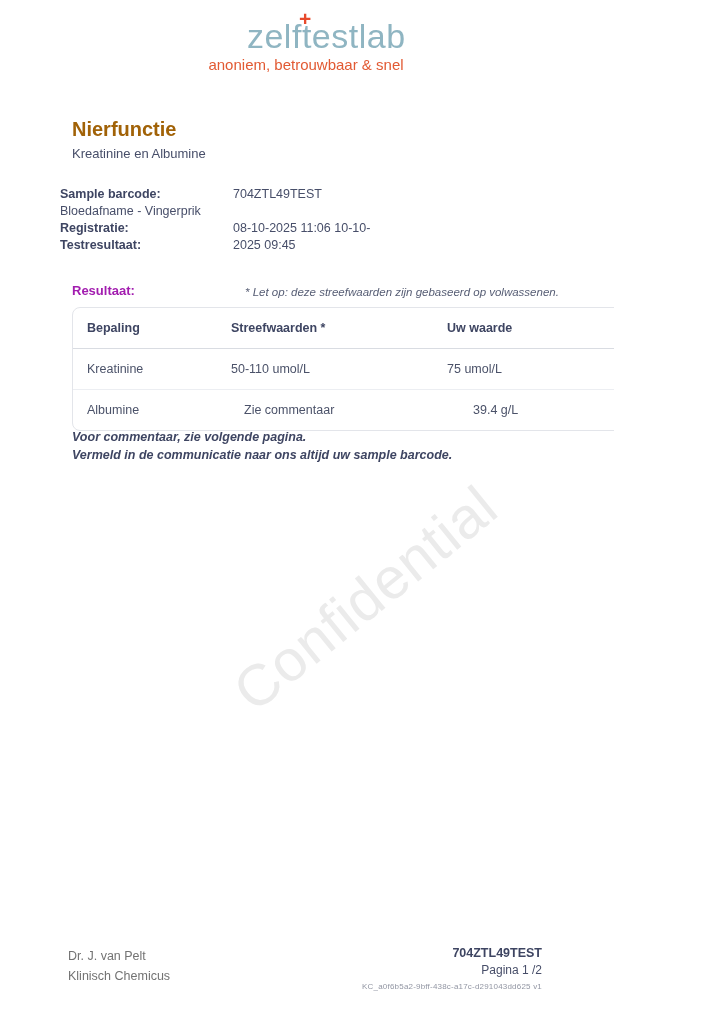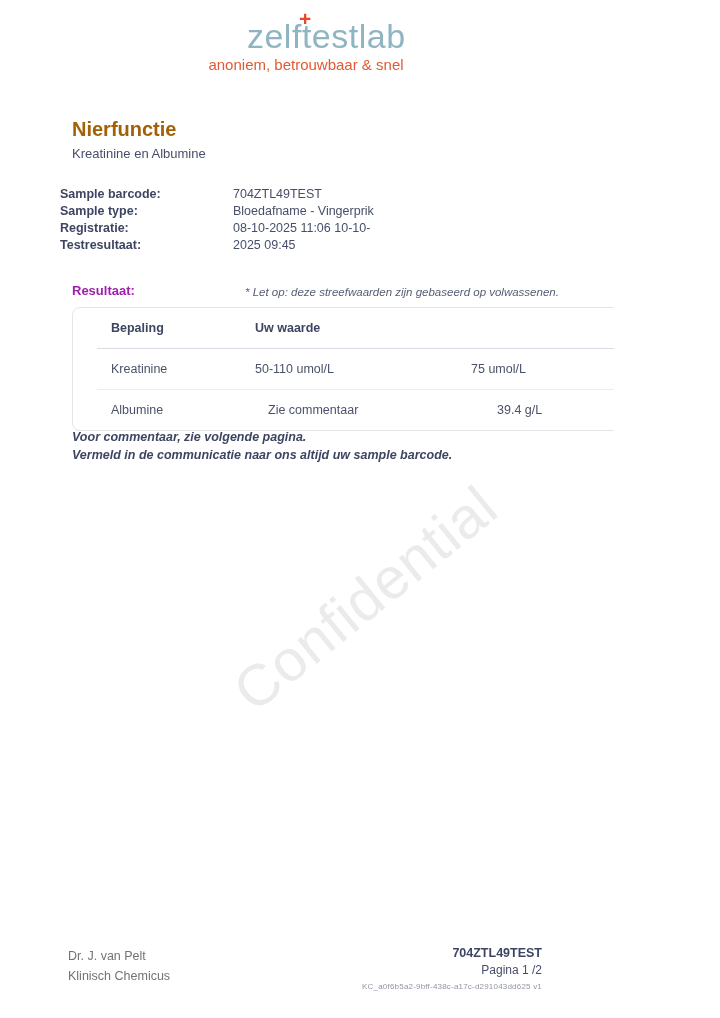--- a/index.html
+++ b/index.html
@@ -31,21 +31,21 @@
   .info-label { width:173px; font-weight:bold; font-size:12.5px; color:#3e4562; line-height:17px; }
   .info-value { font-size:12.5px; color:#474e69; line-height:17px; }
 
   
   .result-heading { position:absolute; left:72px; top:283px; font-size:13px; font-weight:bold; color:#a21caf; }
   .result-note { position:absolute; left:245px; top:286px; font-size:11.5px; font-style:italic; color:#565d74; }
 
   
   .table-card {
     position:absolute; left:72px; top:307px; width:574px;
-    border:1px solid #e3e5ea; border-radius:8px; background:#fff;padding-left:24px;
+    border:1px solid #e3e5ea; border-radius:8px; background:#fff;
   }
   .t-row { display:flex; align-items:center; height:40px; }
   .t-head { border-bottom:1px solid #d9dce2; }
   .t-body-row + .t-body-row { border-top:1px solid #eceef2;gap:13px; }
   .c1 { width:158px; padding-left:14px; box-sizing:border-box; }
   .c2 { width:216px; }
   .c3 { flex:1; }
   .t-head .cell { font-size:12.5px; font-weight:bold; color:#3e4562; }
   .t-body-row .cell-txt { font-size:12.5px; color:#4b5269; }
 
@@ -82,39 +82,39 @@
 
   <div class="title">Nierfunctie</div>
   <div class="subtitle">Kreatinine en Albumine</div>
 
   <div class="info">
     <div class="info-row">
       <div class="info-label">Sample barcode:</div>
       <div class="info-value">704ZTL49TEST</div>
     </div>
     <div class="info-row">
-      <div class="info-label">Sample type:</div>
       <div class="info-value">Bloedafname - Vingerprik</div>
     </div>
     <div class="info-row">
       <div class="info-label">Registratie:</div>
       <div class="info-value">08-10-2025 11:06 10-10-</div>
     </div>
     <div class="info-row">
       <div class="info-label">Testresultaat:</div>
       <div class="info-value">2025 09:45</div>
     </div>
   </div>
 
   <div class="result-heading">Resultaat:</div>
   <div class="result-note">* Let op: deze streefwaarden zijn gebaseerd op volwassenen.</div>
 
   <div class="table-card">
     <div class="t-row t-head">
       <div class="c1 cell">Bepaling</div>
+      <div class="c2 cell">Streefwaarden *</div>
       <div class="c3 cell">Uw waarde</div>
     </div>
     <div class="t-row t-body-row">
       <div class="c1 cell-txt">Kreatinine</div>
       <div class="c2 cell-txt">50-110 umol/L</div>
       <div class="c3 cell-txt">75 umol/L</div>
     </div>
     <div class="t-row t-body-row">
       <div class="c1 cell-txt">Albumine</div>
       <div class="c2 cell-txt">Zie commentaar</div>

